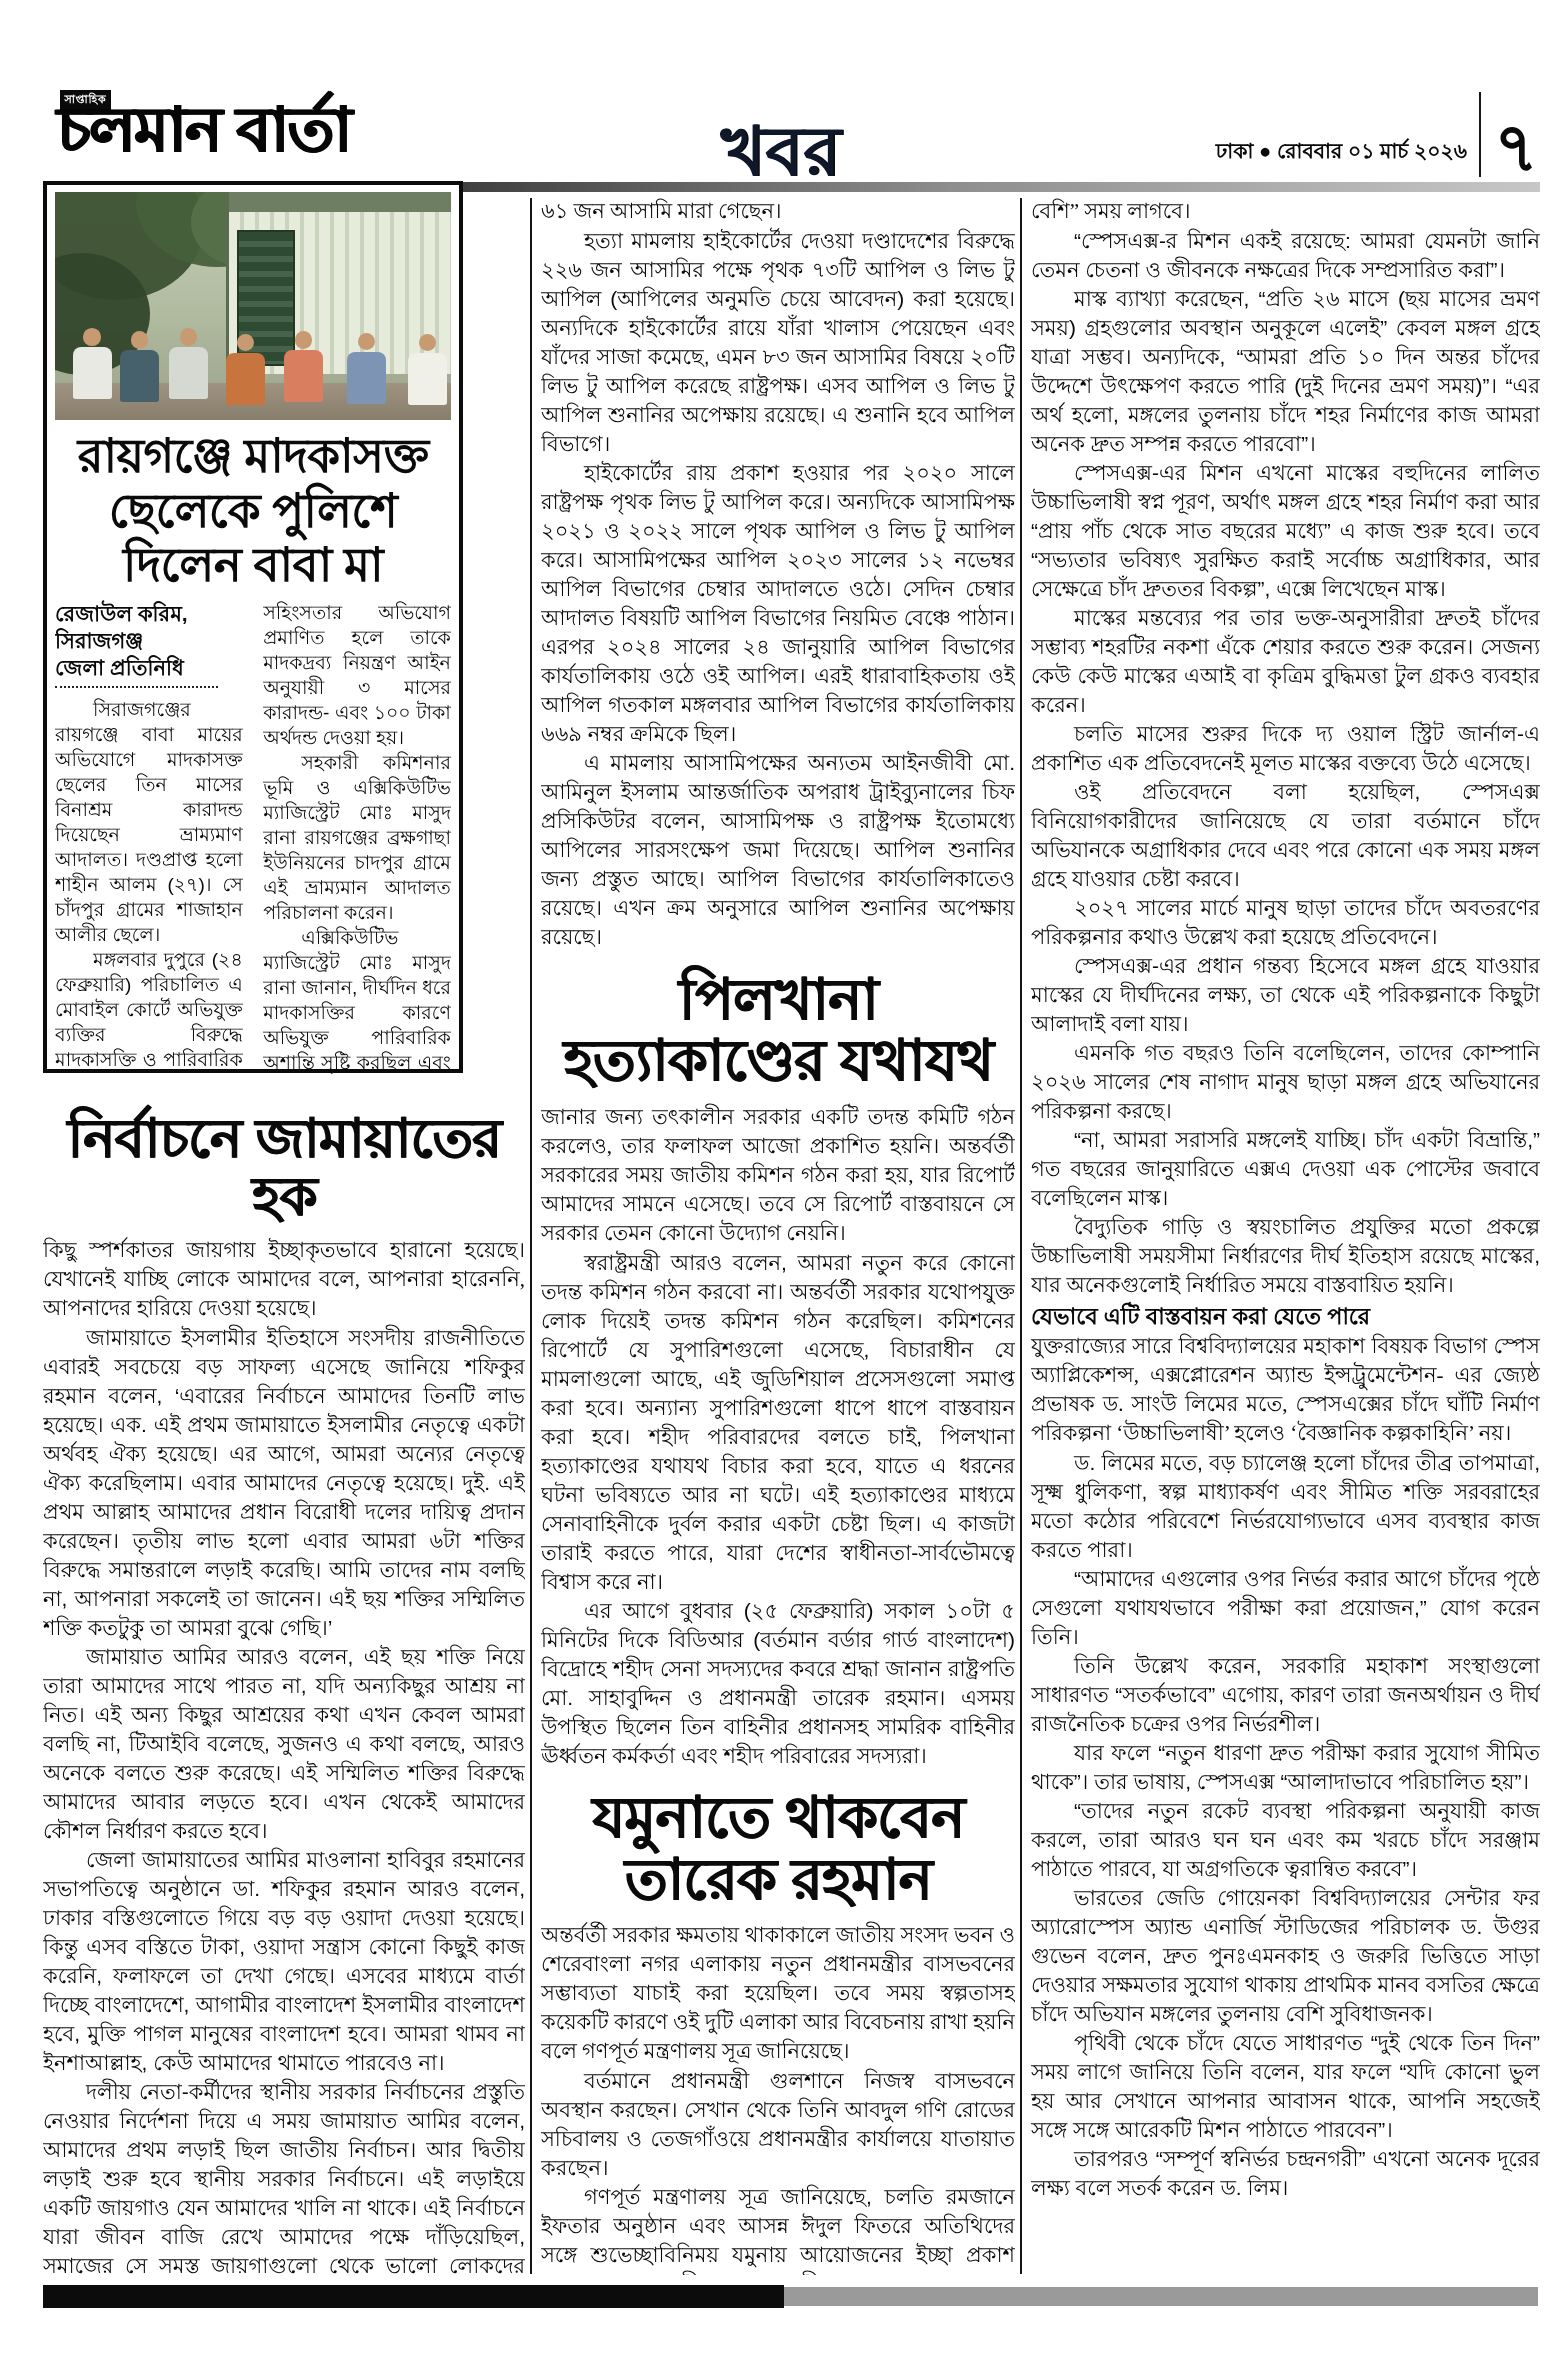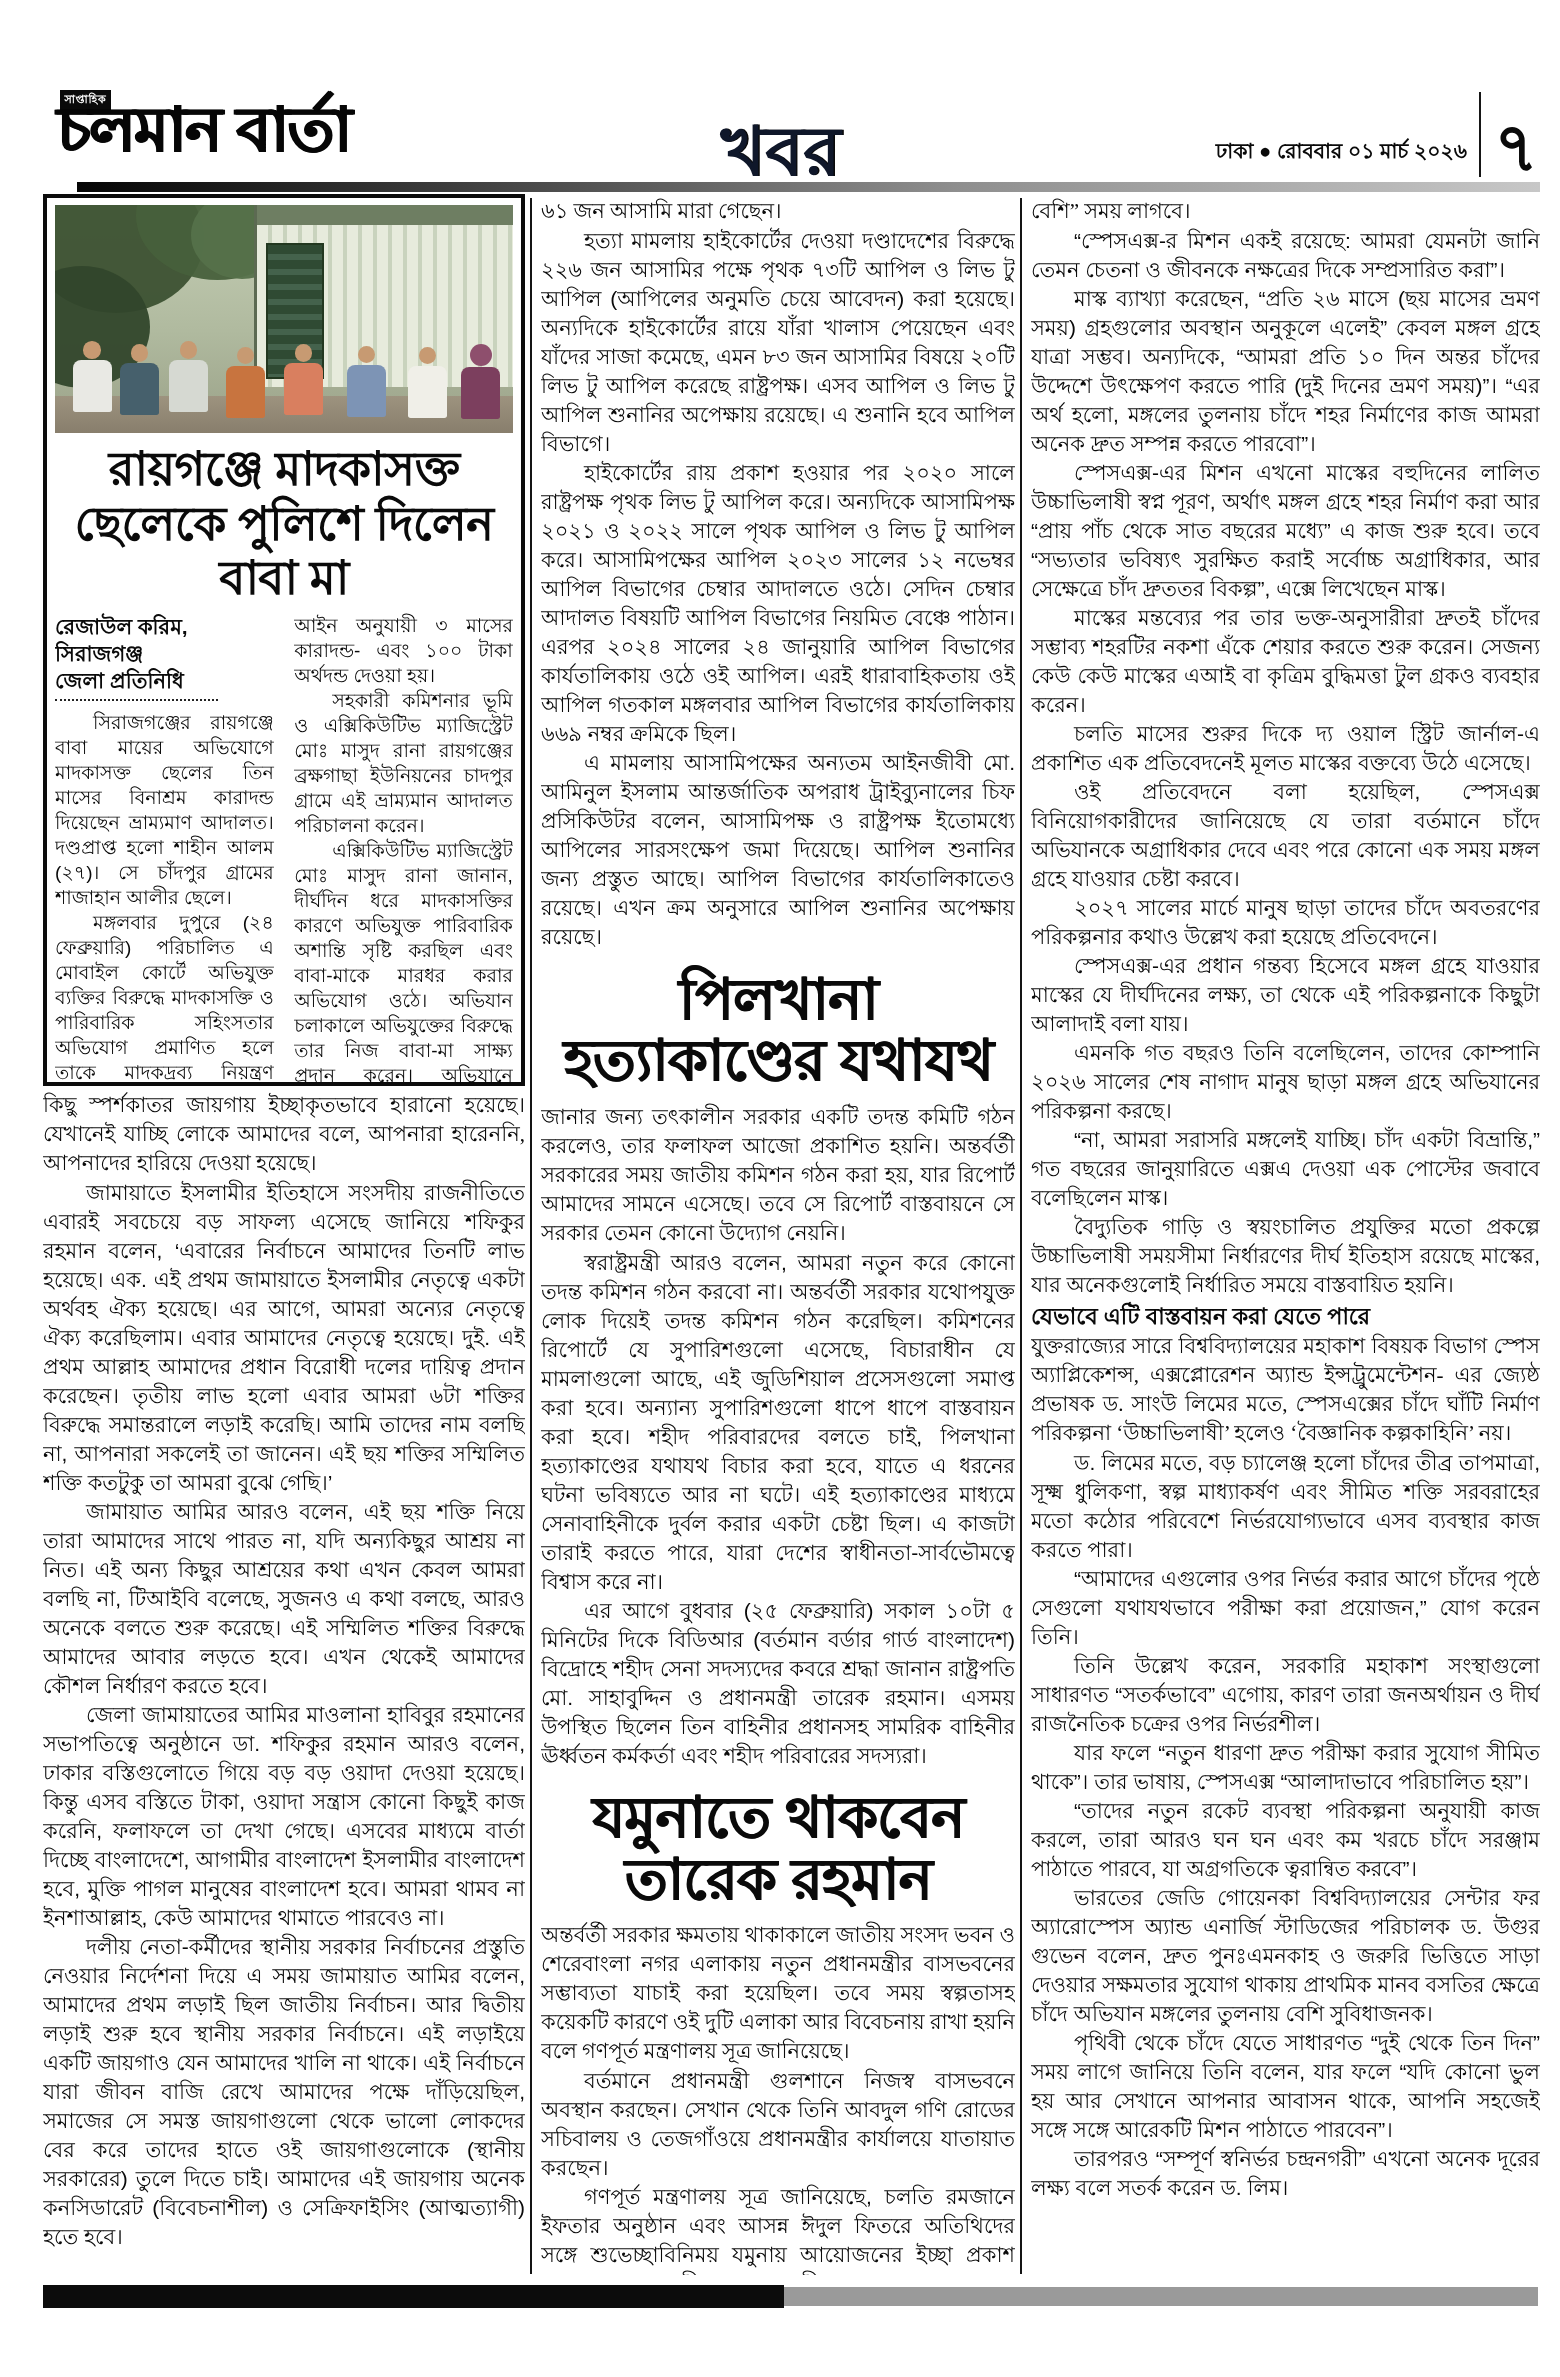--- a/index.html
+++ b/index.html
@@ -26,21 +26,21 @@
     background:linear-gradient(90deg,#050505 0%,#3c3c3c 25%,#8e8e8e 60%,#c7c7c7 100%);}
 
   
   .vrule{width:2px;background:#141414;top:198px;height:2076px;}
   .vrule-1{left:530px;}
   .vrule-2{left:1020px;}
   .bar-black{left:43px;top:2285px;width:741px;height:23px;background:#0c0c0c;}
   .bar-gray{left:784px;top:2287px;width:754px;height:19px;background:#9a9a9a;}
 
   
-  .lead-box{left:43px;top:194px;width:482px;height:892px;border:4.1px solid #0b0b0b;
+  .lead-box{left:43px;top:181px;width:420px;height:892px;border:4.1px solid #0b0b0b;
     box-sizing:border-box;padding:6.8px 8.1px;background:#fff;}
   .photo{position:relative;height:228px;overflow:hidden;
     background:linear-gradient(180deg,#c6cfb6 0%,#b0ba9f 55%,#9aa188 100%);}
   .foliage{position:absolute;border-radius:50%;background:#3c5132;opacity:.95;}
   .f1{left:-27px;top:-41px;width:176px;height:149px;}
   .f2{left:81px;top:-54px;width:163px;height:129px;background:#47603b;}
   .f3{left:-41px;top:61px;width:136px;height:122px;background:#32462b;}
   .f4{left:136px;top:-13.6px;width:102px;height:88px;background:#55714a;}
   .wall{position:absolute;right:0;top:0;width:56%;height:80%;
     background:repeating-linear-gradient(90deg,#e7ebdc 0 11px,#c9d3bd 11px 15px);
@@ -141,20 +141,21 @@
     <div>
         <p class="para">সিরাজগঞ্জের রায়গঞ্জে বাবা মায়ের অভিযোগে মাদকাসক্ত ছেলের তিন মাসের বিনাশ্রম কারাদন্ড দিয়েছেন ভ্রাম্যমাণ আদালত। দণ্ডপ্রাপ্ত হলো শাহীন আলম (২৭)। সে চাঁদপুর গ্রামের শাজাহান আলীর ছেলে।</p>
         <p class="para">মঙ্গলবার দুপুরে (২৪ ফেব্রুয়ারি) পরিচালিত এ মোবাইল কোর্টে অভিযুক্ত ব্যক্তির বিরুদ্ধে মাদকাসক্তি ও পারিবারিক সহিংসতার অভিযোগ প্রমাণিত হলে তাকে মাদকদ্রব্য নিয়ন্ত্রণ আইন অনুযায়ী ৩ মাসের কারাদন্ড- এবং ১০০ টাকা অর্থদন্ড দেওয়া হয়।</p>
         <p class="para">সহকারী কমিশনার ভূমি ও এক্সিকিউটিভ ম্যাজিস্ট্রেট মোঃ মাসুদ রানা রায়গঞ্জের ব্রক্ষগাছা ইউনিয়নের চাদপুর গ্রামে এই ভ্রাম্যমান আদালত পরিচালনা করেন।</p>
         <p class="para">এক্সিকিউটিভ ম্যাজিস্ট্রেট মোঃ মাসুদ রানা জানান, দীর্ঘদিন ধরে মাদকাসক্তির কারণে অভিযুক্ত পারিবারিক অশান্তি সৃষ্টি করছিল এবং বাবা-মাকে মারধর করার অভিযোগ ওঠে। অভিযান চলাকালে অভিযুক্তের বিরুদ্ধে তার নিজ বাবা-মা সাক্ষ্য প্রদান করেন। অভিযানে জেলা মাদকদ্রব্য নিয়ন্ত্রণ অধিদপ্তরের কর্মকর্তারা এবং রায়গঞ্জ থানা পুলিশের সদস্যরা সার্বিক সহযোগিতা প্রদান করেন।</p>
       </div>
   </div>
 </div>
 
 <div class="abs flow left-flow">
+    <h2 class="col-headline">নির্বাচনে জামায়াতের হক</h2>
     <p class="para noindent">কিছু স্পর্শকাতর জায়গায় ইচ্ছাকৃতভাবে হারানো হয়েছে। যেখানেই যাচ্ছি লোকে আমাদের বলে, আপনারা হারেননি, আপনাদের হারিয়ে দেওয়া হয়েছে।</p>
     <p class="para">জামায়াতে ইসলামীর ইতিহাসে সংসদীয় রাজনীতিতে এবারই সবচেয়ে বড় সাফল্য এসেছে জানিয়ে শফিকুর রহমান বলেন, ‘এবারের নির্বাচনে আমাদের তিনটি লাভ হয়েছে। এক. এই প্রথম জামায়াতে ইসলামীর নেতৃত্বে একটা অর্থবহ ঐক্য হয়েছে। এর আগে, আমরা অন্যের নেতৃত্বে ঐক্য করেছিলাম। এবার আমাদের নেতৃত্বে হয়েছে। দুই. এই প্রথম আল্লাহ আমাদের প্রধান বিরোধী দলের দায়িত্ব প্রদান করেছেন। তৃতীয় লাভ হলো এবার আমরা ৬টা শক্তির বিরুদ্ধে সমান্তরালে লড়াই করেছি। আমি তাদের নাম বলছি না, আপনারা সকলেই তা জানেন। এই ছয় শক্তির সম্মিলিত শক্তি কতটুকু তা আমরা বুঝে গেছি।’</p>
     <p class="para">জামায়াত আমির আরও বলেন, এই ছয় শক্তি নিয়ে তারা আমাদের সাথে পারত না, যদি অন্যকিছুর আশ্রয় না নিত। এই অন্য কিছুর আশ্রয়ের কথা এখন কেবল আমরা বলছি না, টিআইবি বলেছে, সুজনও এ কথা বলছে, আরও অনেকে বলতে শুরু করেছে। এই সম্মিলিত শক্তির বিরুদ্ধে আমাদের আবার লড়তে হবে। এখন থেকেই আমাদের কৌশল নির্ধারণ করতে হবে।</p>
     <p class="para">জেলা জামায়াতের আমির মাওলানা হাবিবুর রহমানের সভাপতিত্বে অনুষ্ঠানে ডা. শফিকুর রহমান আরও বলেন, ঢাকার বস্তিগুলোতে গিয়ে বড় বড় ওয়াদা দেওয়া হয়েছে। কিন্তু এসব বস্তিতে টাকা, ওয়াদা সন্ত্রাস কোনো কিছুই কাজ করেনি, ফলাফলে তা দেখা গেছে। এসবের মাধ্যমে বার্তা দিচ্ছে বাংলাদেশে, আগামীর বাংলাদেশ ইসলামীর বাংলাদেশ হবে, মুক্তি পাগল মানুষের বাংলাদেশ হবে। আমরা থামব না ইনশাআল্লাহ, কেউ আমাদের থামাতে পারবেও না।</p>
     <p class="para">দলীয় নেতা-কর্মীদের স্থানীয় সরকার নির্বাচনের প্রস্তুতি নেওয়ার নির্দেশনা দিয়ে এ সময় জামায়াত আমির বলেন, আমাদের প্রথম লড়াই ছিল জাতীয় নির্বাচন। আর দ্বিতীয় লড়াই শুরু হবে স্থানীয় সরকার নির্বাচনে। এই লড়াইয়ে একটি জায়গাও যেন আমাদের খালি না থাকে। এই নির্বাচনে যারা জীবন বাজি রেখে আমাদের পক্ষে দাঁড়িয়েছিল, সমাজের সে সমস্ত জায়গাগুলো থেকে ভালো লোকদের বের করে তাদের হাতে ওই জায়গাগুলোকে (স্থানীয় সরকারের) তুলে দিতে চাই। আমাদের এই জায়গায় অনেক কনসিডারেট (বিবেচনাশীল) ও সেক্রিফাইসিং (আত্মত্যাগী) হতে হবে।</p>
   </div>
 
 <div class="abs vrule vrule-1"></div>
 <div class="abs vrule vrule-2"></div>
 

